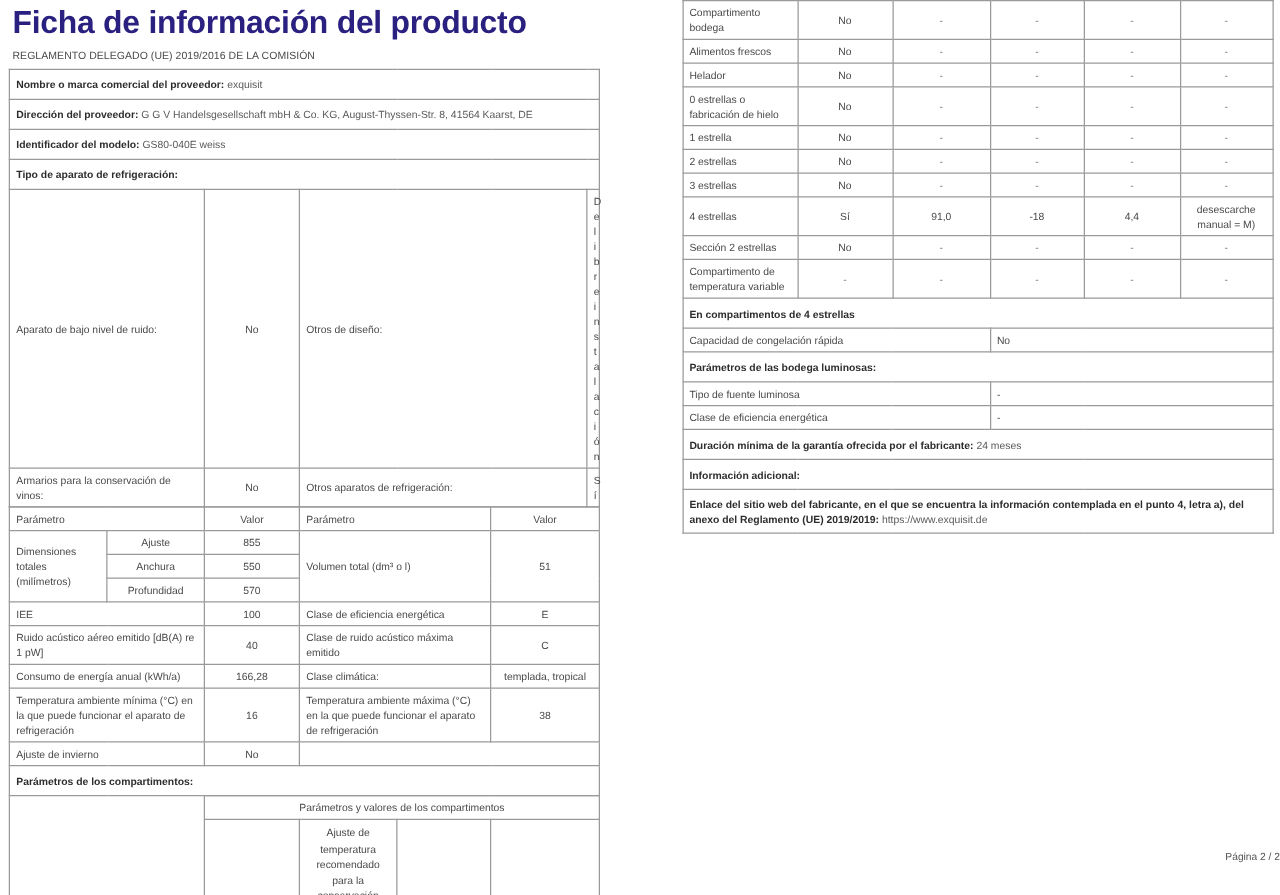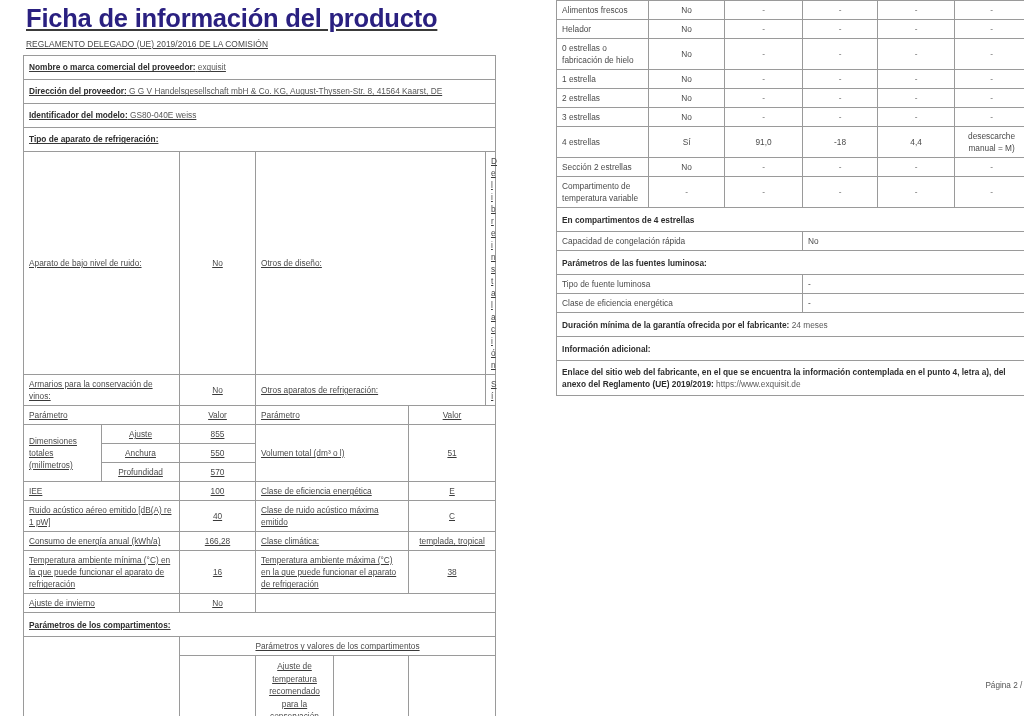--- a/index.html
+++ b/index.html
@@ -14,21 +14,21 @@
     position:relative;
     width:1024px;height:716px;
     display:flex;
     box-sizing:border-box;
   }
   .col{
     position:relative;
     width:480px;
     box-sizing:border-box;
   }
-  .col-left{margin-left:23px;text-decoration:underline;}
+  .col-left{margin-left:7px;}
   .col-right{margin-left:60px;}
 
   .doc-title{
     font-size:25.5px;
     font-weight:bold;
     color:#2a2080;
     letter-spacing:-0.2px;
     line-height:1.05;
     margin:5px 0 0 3px;
     white-space:nowrap;
@@ -229,20 +229,28 @@
       <colgroup>
           <col style="width:92px">
           <col style="width:76px">
           <col style="width:78px">
           <col style="width:75px">
           <col style="width:77px">
           <col style="width:74px">
         </colgroup>
 
       <tbody>
+          <tr>
+        <td>Compartimento bodega</td>
+        <td class="c">No</td>
+        <td class="dash">-</td>
+        <td class="dash">-</td>
+        <td class="dash">-</td>
+        <td class="dash">-</td>
+      </tr>
       <tr>
         <td>Alimentos frescos</td>
         <td class="c">No</td>
         <td class="dash">-</td>
         <td class="dash">-</td>
         <td class="dash">-</td>
         <td class="dash">-</td>
       </tr>
       <tr>
         <td>Helador</td>
@@ -310,21 +318,21 @@
       </tr>
 
       <tr>
         <td colspan="6" class="tall b">En compartimentos de 4 estrellas</td>
       </tr>
       <tr>
         <td colspan="3">Capacidad de congelación rápida</td>
         <td colspan="3">No</td>
       </tr>
       <tr>
-        <td colspan="6" class="tall b">Parámetros de las fuentes luminosa:</td>
+        <td colspan="6" class="tall b">Parámetros de las bodega luminosas:</td>
       </tr>
       <tr>
         <td colspan="3">Tipo de fuente luminosa</td>
         <td colspan="3">-</td>
       </tr>
       <tr>
         <td colspan="3">Clase de eficiencia energética</td>
         <td colspan="3">-</td>
       </tr>
       <tr>

